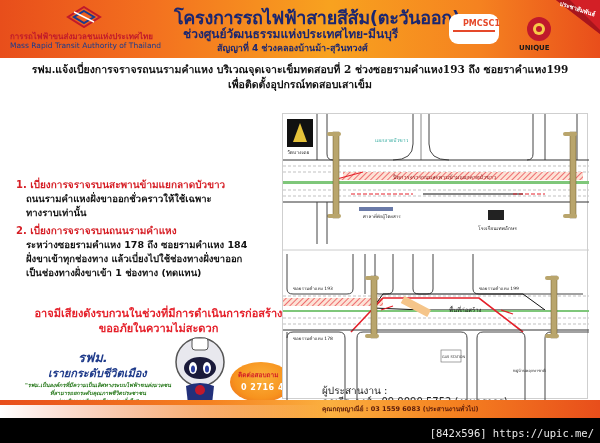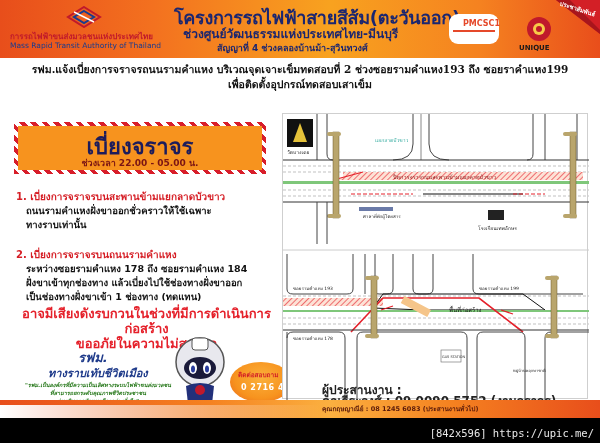--- a/index.html
+++ b/index.html
@@ -25,41 +25,41 @@
   .announce .l1 { font-size: 10.5px; line-height: 15px; font-weight: bold; }
   .announce .l2 { font-size: 10.5px; line-height: 15px; font-weight: bold; }
   .announce .l3 { font-size: 10.5px; line-height: 16px; font-weight: bold; }
 
   .detour-box { position: absolute; left: 14px; top: 122px; width: 252px; height: 52px;
     background: #f7931e; border: 4px solid; border-image: repeating-linear-gradient(45deg, #d81e2a 0 4px, #fff 4px 8px) 4; }
   .detour-title { position: absolute; left: 0; top: 3px; width: 100%; text-align: center; font-size: 22px; font-weight: bold; color: #1c1c5c; }
   .detour-time { position: absolute; left: 0; top: 30px; width: 100%; text-align: center; font-size: 9px; font-weight: bold; color: #7a1414; }
 
   .items { position: absolute; left: 16px; top: 178px; width: 266px; }
-  .item-head { font-size: 10px; font-weight: bold; color: #d61f26; line-height: 14px; white-space: nowrap; margin-top: 12px; }
+  .item-head { font-size: 10px; font-weight: bold; color: #d61f26; line-height: 14px; white-space: nowrap; }
   .item-body { font-size: 9.5px; font-weight: bold; color: #111; line-height: 14px; padding-left: 10px; white-space: nowrap; }
   .gap { height: 4px; }
 
-  .warning { position: absolute; left: 4px; top: 306px; width: 285px; text-align: center; font-size: 13px; font-weight: bold; color: #e5202a; line-height: 15px; }
+  .warning { position: absolute; left: 16px; top: 306px; width: 285px; text-align: center; font-size: 11px; font-weight: bold; color: #e5202a; line-height: 15px; }
 
   .slogan-org { position: absolute; left: 78px; top: 347px; font-size: 13px; font-weight: bold; font-style: italic; color: #1e3a8a; }
   .slogan-main { position: absolute; left: 48px; top: 364px; font-size: 11px; font-weight: bold; font-style: italic; color: #1e3a8a; white-space: nowrap; }
   .slogan-quote { position: absolute; left: 12px; top: 381px; width: 172px; text-align: center; font-size: 5.5px; font-weight: bold; font-style: italic; color: #2a7a1e; line-height: 8px; }
 
   .mascot { position: absolute; left: 172px; top: 336px; width: 56px; height: 82px; }
   .bubble { position: absolute; left: 230px; top: 362px; width: 62px; height: 40px; border-radius: 50%;
     background: radial-gradient(ellipse at 50% 40%, #fbb03b 0%, #f7931e 60%, #e8621c 100%); }
   .hotline-label { position: absolute; left: 238px; top: 370px; width: 60px; font-size: 6.5px; font-weight: bold; color: #d31f26; white-space: nowrap; }
   .hotline-num { position: absolute; left: 241px; top: 383px; font-size: 8px; font-weight: bold; color: #fff; white-space: nowrap; letter-spacing: 0.5px; }
 
   .map { position: absolute; left: 282px; top: 113px; width: 306px; height: 286px; background: #fff; border: 1px solid #cfcfcf; }
   .map svg { position: absolute; left: 0; top: 0; }
 
   .coord { position: absolute; left: 322px; top: 385px; }
-  .coord div { font-size: 12px; font-weight: bold; color: #222; white-space: nowrap; line-height: 11px; }
+  .coord div { font-size: 10px; font-weight: normal; color: #222; white-space: nowrap; line-height: 11px; }
 
   .footer-bar { position: absolute; left: 0; top: 400px; width: 600px; height: 18px;
     background: linear-gradient(90deg, #e84e1b 0%, #f58220 35%, #fbb040 55%, #f58220 75%, #e84e1b 100%); }
   .footer-white { position: absolute; left: 0; top: 405px; width: 320px; height: 13px; background: linear-gradient(90deg, #fff 0%, rgba(255,255,255,0) 100%); }
 
   .watermark { position: absolute; right: 6px; bottom: 4px; font-family: "DejaVu Sans Mono", monospace; font-size: 10.5px; color: #e8e8e8; }
 </style>
 </head>
 <body>
 
@@ -91,43 +91,39 @@
       <polygon points="8,0 22,0 52,30 52,34" fill="#a8151c"></polygon>
     </svg>
     <div class="corner-txt">ประชาสัมพันธ์</div>
   </div>
 
   <div class="announce">
     <div class="l1">รฟม.แจ้งเบี่ยงการจราจรถนนรามคำแหง บริเวณจุดเจาะเข็มทดสอบที่ 2 ช่วงซอยรามคำแหง193 ถึง ซอยราคำแหง199</div>
     <div class="l2">เพื่อติดตั้งอุปกรณ์ทดสอบเสาเข็ม</div>
   </div>
 
-  <div class="detour-box">
-    <div class="detour-title">เบี่ยงจราจร</div>
-    <div class="detour-time">ช่วงเวลา 22.00 - 05.00 น.</div>
-  </div>
 
   <div class="items">
     <div class="item-head">1. เบี่ยงการจราจรบนสะพานข้ามแยกลาดบัวขาว</div>
     <div class="item-body">ถนนรามคำแหงฝั่งขาออกชั่วคราวให้ใช้เฉพาะ</div>
     <div class="item-body">ทางราบเท่านั้น</div>
     <div class="gap"></div>
     <div class="item-head">2. เบี่ยงการจราจรบนถนนรามคำแหง</div>
     <div class="item-body">ระหว่างซอยรามคำแหง 178 ถึง ซอยรามคำแหง 184</div>
     <div class="item-body">ฝั่งขาเข้าทุกช่องทาง แล้วเบี่ยงไปใช้ช่องทางฝั่งขาออก</div>
     <div class="item-body">เป็นช่องทางฝั่งขาเข้า 1 ช่องทาง (ทดแทน)</div>
   </div>
 
   <div class="warning">
     <div>อาจมีเสียงดังรบกวนในช่วงที่มีการดำเนินการก่อสร้าง</div>
     <div>ขออภัยในความไม่สะดวก</div>
   </div>
 
   <div class="slogan-org">รฟม.</div>
-  <div class="slogan-main">ทางราบเทับชีวิตเมือง</div>
+  <div class="slogan-main">เรายกระดับชีวิตเมือง</div>
   <div class="slogan-quote">
     <div>"รฟม.เป็นองค์กรที่มีความเป็นเลิศทางระบบไฟฟ้าขนส่งมวลชน</div>
     <div>ที่สามารถยกระดับคุณภาพชีวิตประชาชน</div>
     <div>ส่งเสริมการพัฒนาเมืองอย่างยั่งยืน"</div>
   </div>
 
   <svg class="mascot" viewBox="0 0 56 82">
     <ellipse cx="28" cy="26" rx="24" ry="24" fill="#e8e8ee" stroke="#555" stroke-width="1.5"></ellipse>
     <rect x="20" y="2" width="16" height="12" rx="3" fill="#fff" stroke="#555"></rect>
     <ellipse cx="28" cy="32" rx="16" ry="11" fill="#1a1a3a"></ellipse>
@@ -235,16 +231,16 @@
     </svg>
   </div>
 
   <div class="coord">
     <div>ผู้ประสานงาน :</div>
     <div>คุณธีระวงศ์ : 09 0090 5752 (งานจราจร)</div>
   </div>
 
   <div class="footer-bar"></div>
   <div class="footer-white"></div>
-  <div style="position:absolute;left:322px;top:404px;font-size:6.5px;font-weight:bold;color:#5a1a0a;white-space:nowrap;">คุณกฤษญาณีย์ : 08 1245 6083 (ประสานงานทั่วไป)</div>
+  <div style="position:absolute;left:322px;top:404px;font-size:6.5px;font-weight:bold;color:#5a1a0a;white-space:nowrap;">คุณกฤษญาณีย์ : 03 1559 6083 (ประสานงานทั่วไป)</div>
 </div>
 
 <div class="watermark">[842x596] https://upic.me/</div>
 
 </body></html>

